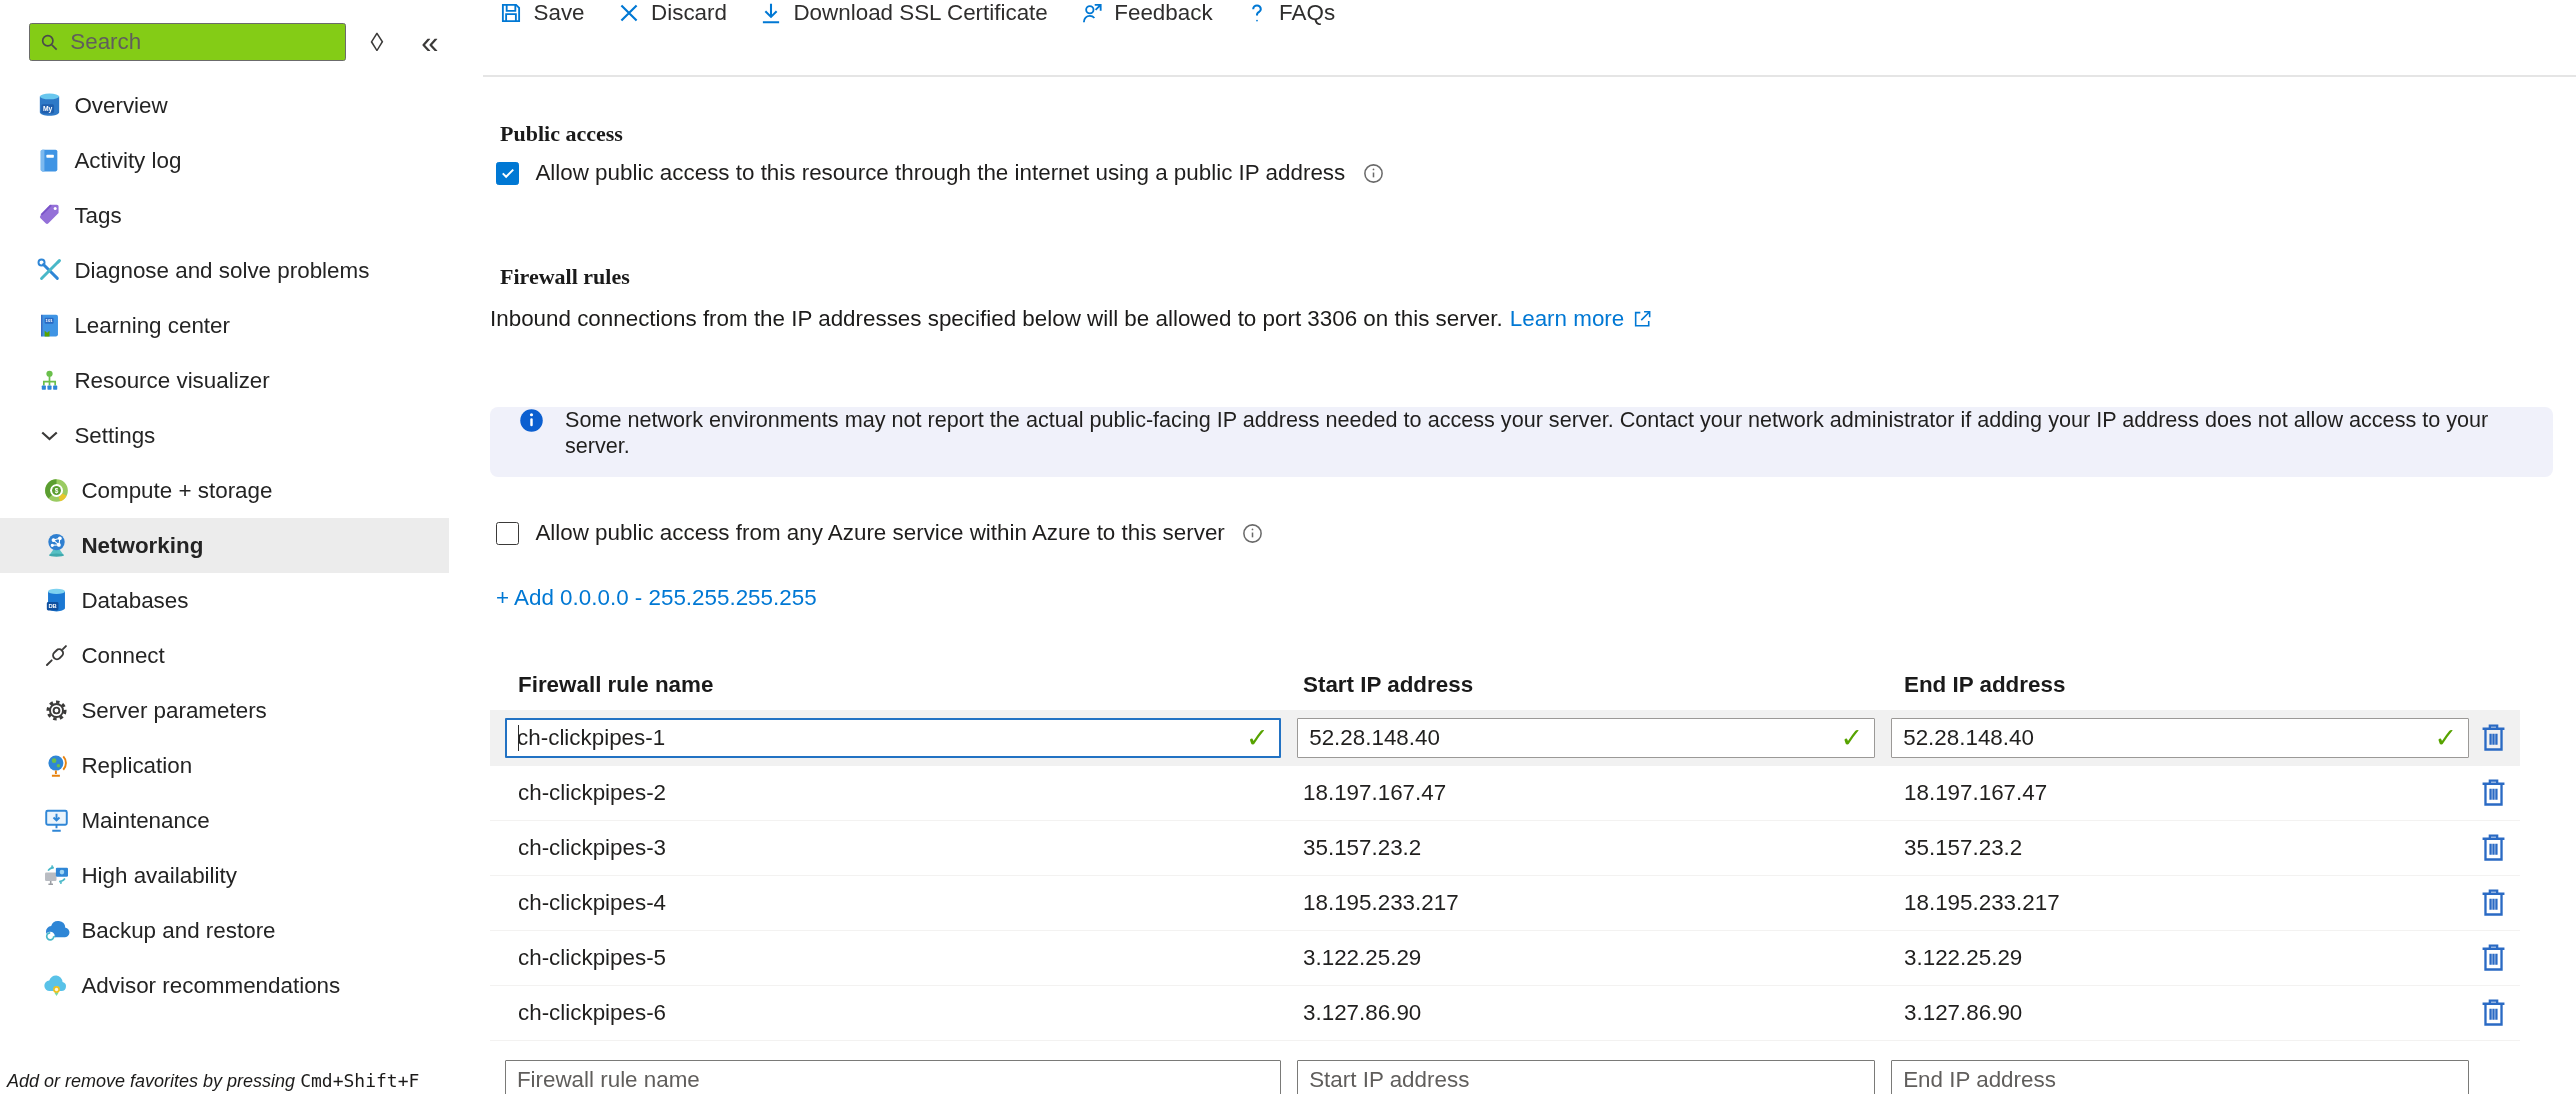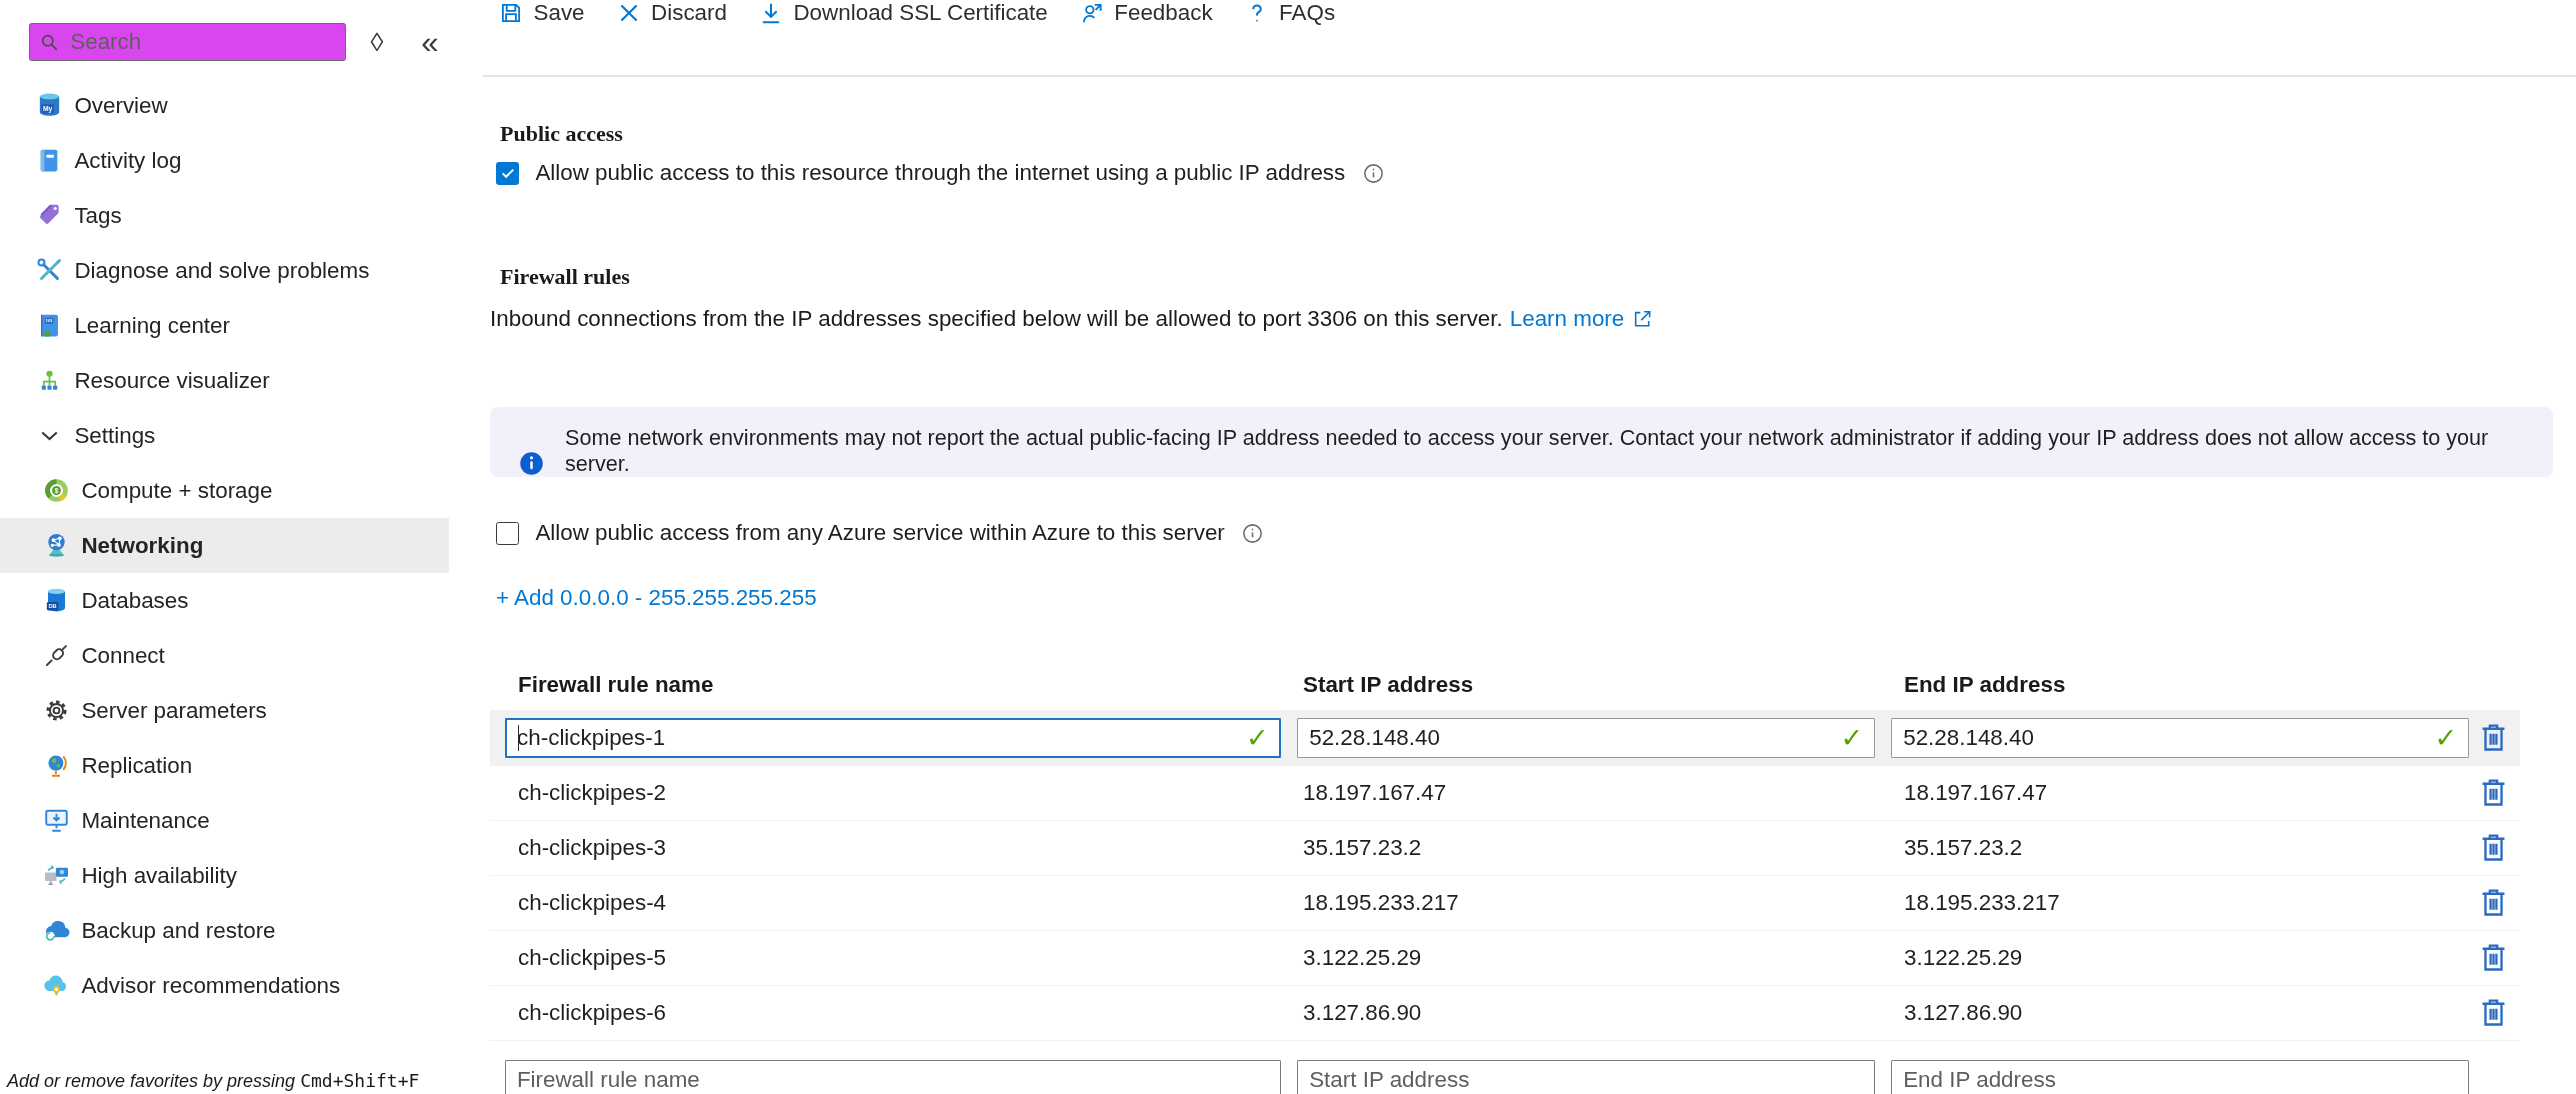--- a/index.html
+++ b/index.html
@@ -4,21 +4,21 @@
 <style>
   html,body{margin:0;padding:0;}
   body{width:2576px;height:1095px;overflow:hidden;background:#fff;
        font-family:"Liberation Sans",sans-serif;color:#1f1e1d;position:relative;}
   svg{display:block;}
 
   
   .sidebar{position:absolute;left:0;top:0;width:477px;height:1095px;background:#fff;}
   .search-row{position:absolute;left:28.5px;top:23px;display:flex;align-items:center;}
   .search-box{width:317px;height:38px;border:1.7px solid #6b6b6b;border-radius:2.6px;
-              display:flex;align-items:center;gap:7.8px;padding:0 8.6px;box-sizing:border-box;background:#d946ef;}
+              display:flex;align-items:center;gap:7.8px;padding:0 8.6px;box-sizing:border-box;background:#84cc16;}
   .search-box svg{width:22.4px;height:22.4px;flex:none;}
   .search-box input{border:none;outline:none;font-size:22.4px;width:100%;color:#323130;
                     font-family:inherit;background:transparent;}
   .search-box input::placeholder{color:#605e5c;}
   .mini-btn{color:#3b3a39;background:none;border:none;cursor:pointer;font-family:inherit;line-height:1;}
   .diamond-btn{font-size:26px;margin-left:19px;}
   .collapse-btn{font-size:31px;margin-left:26px;}
 
   #sidebar-items{position:absolute;left:0;top:78px;width:477px;}
   .side-item{height:55px;width:449px;display:flex;align-items:center;padding-left:35px;
@@ -49,21 +49,21 @@
   .checkbox svg{width:18px;height:18px;}
   .info-ic{width:23px;height:23px;flex:none;}
   .info-ic svg{width:23px;height:23px;}
 
   .desc{position:absolute;left:490px;top:306px;font-size:22.4px;color:#1c1b1a;display:flex;
         align-items:center;gap:7px;white-space:nowrap;}
   .link{color:#0078d4;cursor:pointer;text-decoration:none;}
   .ext-ic svg{width:22.4px;height:22.4px;}
 
   .banner{position:absolute;left:490px;top:407px;width:2063px;height:70px;background:#f0f1fa;
-          display:flex;align-items:flex-end;gap:20px;padding-left:28px;box-sizing:border-box;
+          display:flex;align-items:flex-start;gap:20px;padding-left:28px;box-sizing:border-box;
           font-size:21.6px;color:#201f1e;border-radius:8px;}
   .banner svg{width:27px;height:27px;flex:none;}
 
   .links-row{position:absolute;left:496px;top:585px;display:flex;gap:36px;font-size:22.4px;}
 
   
   .fw-table{position:absolute;left:490px;top:665px;width:2030px;height:430px;}
   .th{position:absolute;top:0;height:40px;line-height:40px;font-size:22.4px;font-weight:700;color:#1a1a1a;}
   .th.c1{left:28px;} .th.c2{left:813px;} .th.c3{left:1414px;}
 

